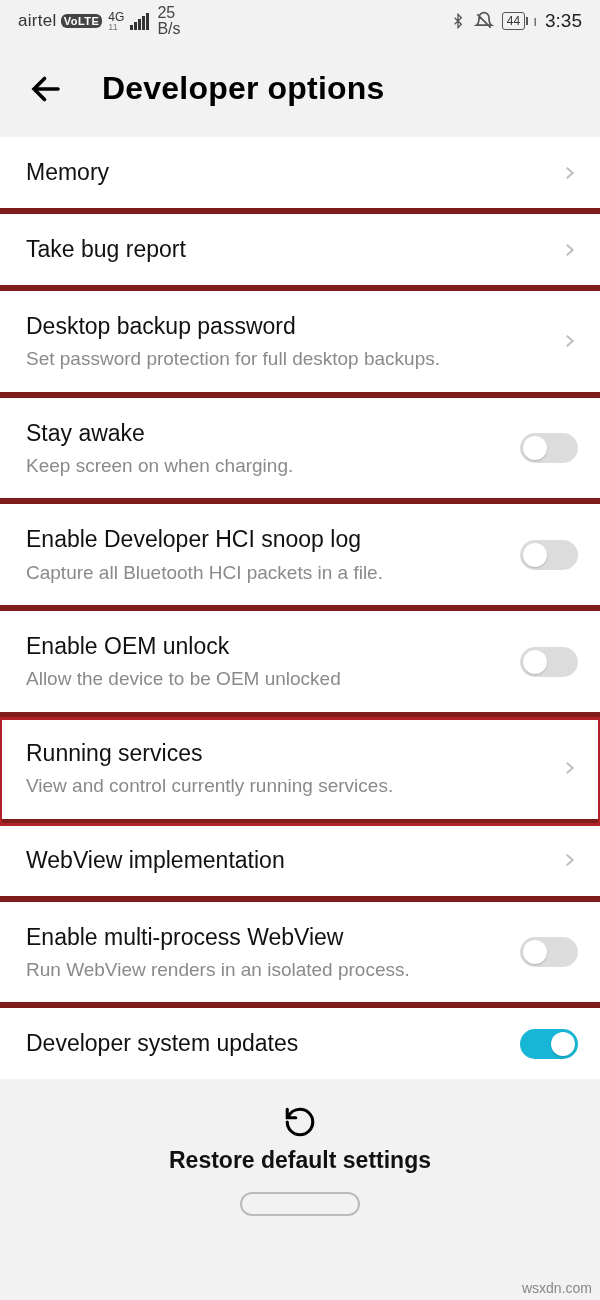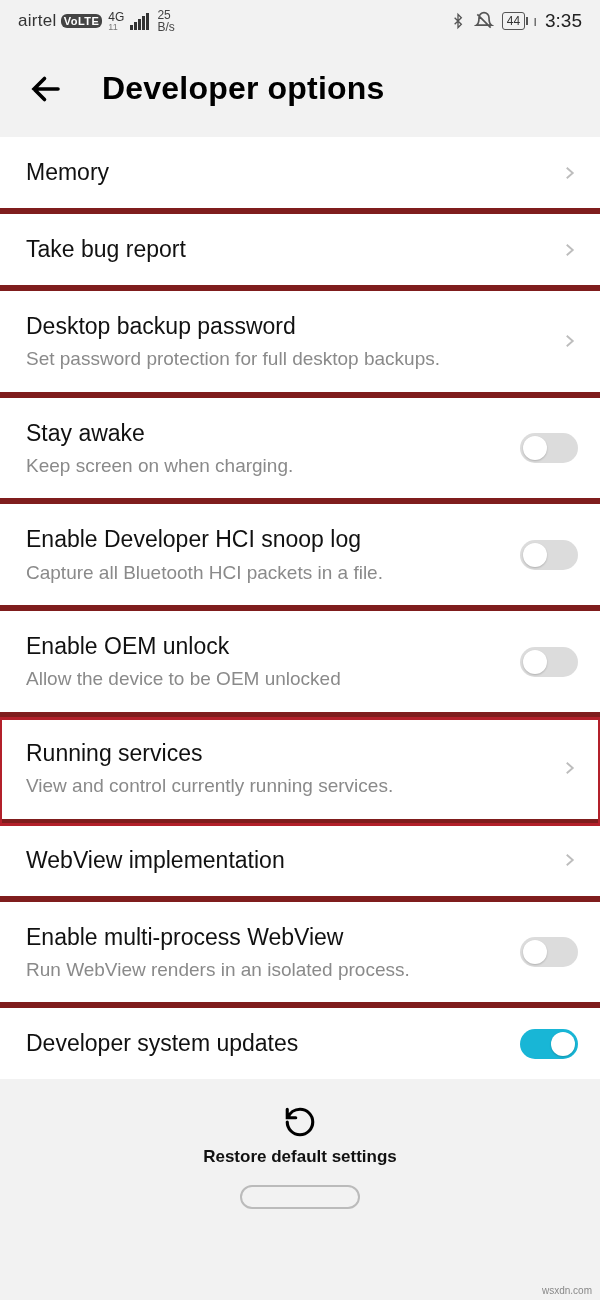--- a/index.html
+++ b/index.html
@@ -6,44 +6,44 @@
   html, body { width: 600px; height: 1300px; font-family: -apple-system, Helvetica, Arial, sans-serif; background: #f2f2f2; color: #000; }
   .statusbar { display: flex; justify-content: space-between; align-items: center; padding: 6px 18px 0 18px; height: 36px; font-size: 17px; color: #333; }
   .status-left { display: flex; align-items: center; gap: 4px; }
   .carrier { font-size: 17px; letter-spacing: 0.3px; }
   .volte { background:#444; color:#fff; font-size:11px; font-weight:700; padding:1px 3px; border-radius:6px; letter-spacing:0.5px; }
   .net { font-size:12px; line-height:1; margin-left:2px; }
   .sigbars { display:inline-flex; align-items:flex-end; gap:1px; margin-left:2px;}
   .sigbars span { width:3px; background:#333; display:inline-block;}
   .sigbars span:nth-child(1){height:5px;} .sigbars span:nth-child(2){height:8px;}
   .sigbars span:nth-child(3){height:11px;} .sigbars span:nth-child(4){height:14px;} .sigbars span:nth-child(5){height:17px;}
-  .speed { font-size:12px; line-height:1; margin-left:4px; text-align:left; color:#444;}
+  .speed { font-size:16px; line-height:1; margin-left:4px; text-align:left; color:#444;}
   .status-right { display:flex; align-items:center; gap:8px; }
   .batt { border:1.5px solid #555; border-radius:3px; padding:0 4px; font-size:12px; line-height:16px; position:relative;}
   .batt::after{content:""; position:absolute; right:-4px; top:4px; width:2px; height:8px; background:#555;}
   .time { font-size:19px; color:#222; }
   .header { display:flex; align-items:center; gap:38px; padding: 34px 24px 30px 28px; }
   .back { width:36px; height:36px; }
   .title { font-size:32px; font-weight:700; letter-spacing:0.2px;}
   .list { background:#fff; }
   .item { display:flex; align-items:center; padding:20px 22px 20px 26px; border-bottom:6px solid #7f1d1d; }
   .item:last-child{border-bottom:none;}
   .item-text { flex:1; }
   .item-title { font-size:23px; color:#111; font-weight:500; line-height:1.35;}
   .item-desc { font-size:19px; color:#8a8a8a; margin-top:4px; line-height:1.35;}
   .chev { color:#bdbdbd; }
   .toggle { width:58px; height:30px; border-radius:16px; position:relative; }
   .toggle::after{ content:""; position:absolute; top:3px; width:24px; height:24px; border-radius:50%; background:#fff; box-shadow:0 1px 2px rgba(0,0,0,0.2);}
   .toggle.on { background:#18b6d6; } .toggle.on::after{ right:3px; }
   .toggle.off { background:#dcdcdc; } .toggle.off::after{ left:3px; }
   .highlight { outline:3px solid #b3202a; outline-offset:-2px; }
   .footer { background:#f2f2f2; text-align:center; padding:26px 0 14px 0; }
-  .restore { display:flex; flex-direction:column; align-items:center; gap:8px; font-size:17px; font-weight:600; color:#111;}
+  .restore { display:flex; flex-direction:column; align-items:center; gap:8px; font-size:23px; font-weight:600; color:#111;}
   .pill { width:120px; height:24px; border:2px solid #bbb; border-radius:14px; margin:18px auto 0 auto;}
-  .watermark { position:absolute; right:8px; bottom:4px; font-size:10px; color:#888;}
+  .watermark { position:absolute; right:8px; bottom:4px; font-size:14px; color:#888;}
   body{position:relative;}
 </style>
 </head>
 <body>
 
 <div class="statusbar">
   <div class="status-left">
     <span class="carrier">airtel</span>
     <span class="volte">VoLTE</span>
     <span class="net">

